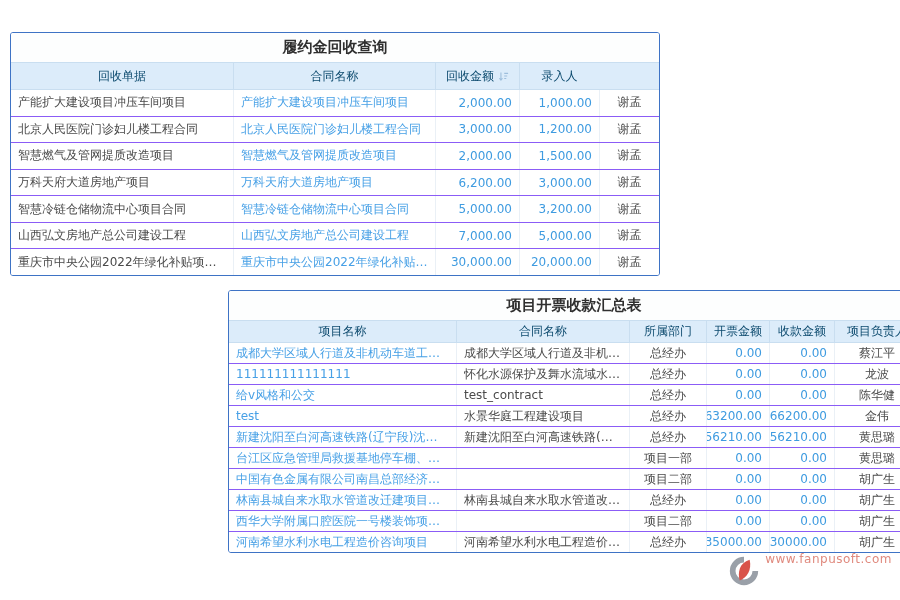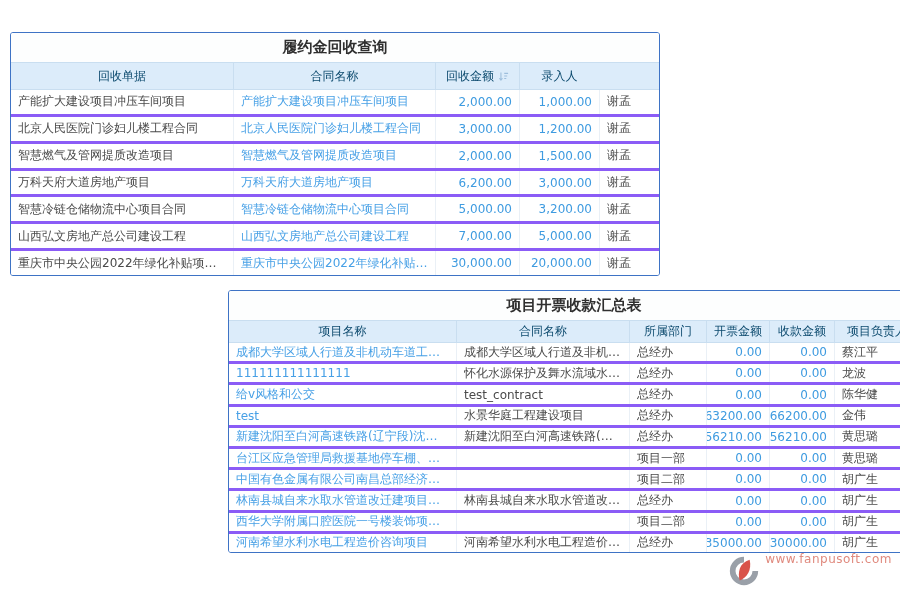--- a/index.html
+++ b/index.html
@@ -20,30 +20,30 @@
   .panel2 .thead { flex:0 0 23px; }
   .panel1 .thead, .panel1 .tr { grid-template-columns:222px 202px 84px 80px 1fr; }
   .panel2 .thead, .panel2 .tr { grid-template-columns:227px 173px 77px 63px 65px 1fr; }
 
   .th { display:flex; align-items:center; justify-content:center; gap:4px;
     font-size:12px; color:#0c4a6e; white-space:nowrap; overflow:hidden; cursor:pointer; }
   .th + .th { border-left:1px solid #c9def0; }
 
   .tbody { flex:1 1 auto; display:flex; flex-direction:column; }
   .tr { display:grid; flex:1 1 0; background:#fff; }
-  .tr:not(:last-child) { border-bottom:3px solid #8b5cf6; }
+  .tr:not(:last-child) { border-bottom:1px solid #8b5cf6; }
 
   .td { display:flex; align-items:center; font-size:12px; padding:0 7px;
     white-space:nowrap; overflow:hidden; color:#4a4a4a; }
   .td + .td { border-left:1px solid #eaf0f6; }
   .td.left   { justify-content:flex-start; text-overflow:ellipsis; }
   .td.left span, .td.link span { overflow:hidden; text-overflow:ellipsis; white-space:nowrap; }
   .td.link   { justify-content:flex-start; color:#47a0e6; cursor:pointer; }
   .td.num    { justify-content:flex-end; color:#3e9be0; }
-  .td.center { justify-content:flex-start; }
+  .td.center { justify-content:center; }
 
   .sort-icon { flex:0 0 auto; }
 
   .logo { position:absolute; right:8px; bottom:8px; display:flex; align-items:flex-start; gap:4px; }
   .logo-icon { flex:0 0 auto; margin-top:2px; }
   .logo-text { font-size:25px; font-weight:bold; color:#e07a6d; letter-spacing:1px; line-height:1.05; }
   .logo-url  { font-size:12px; color:#e08a7e; text-align:center; letter-spacing:0.5px; }
 </style>
 </head>
 <body>

